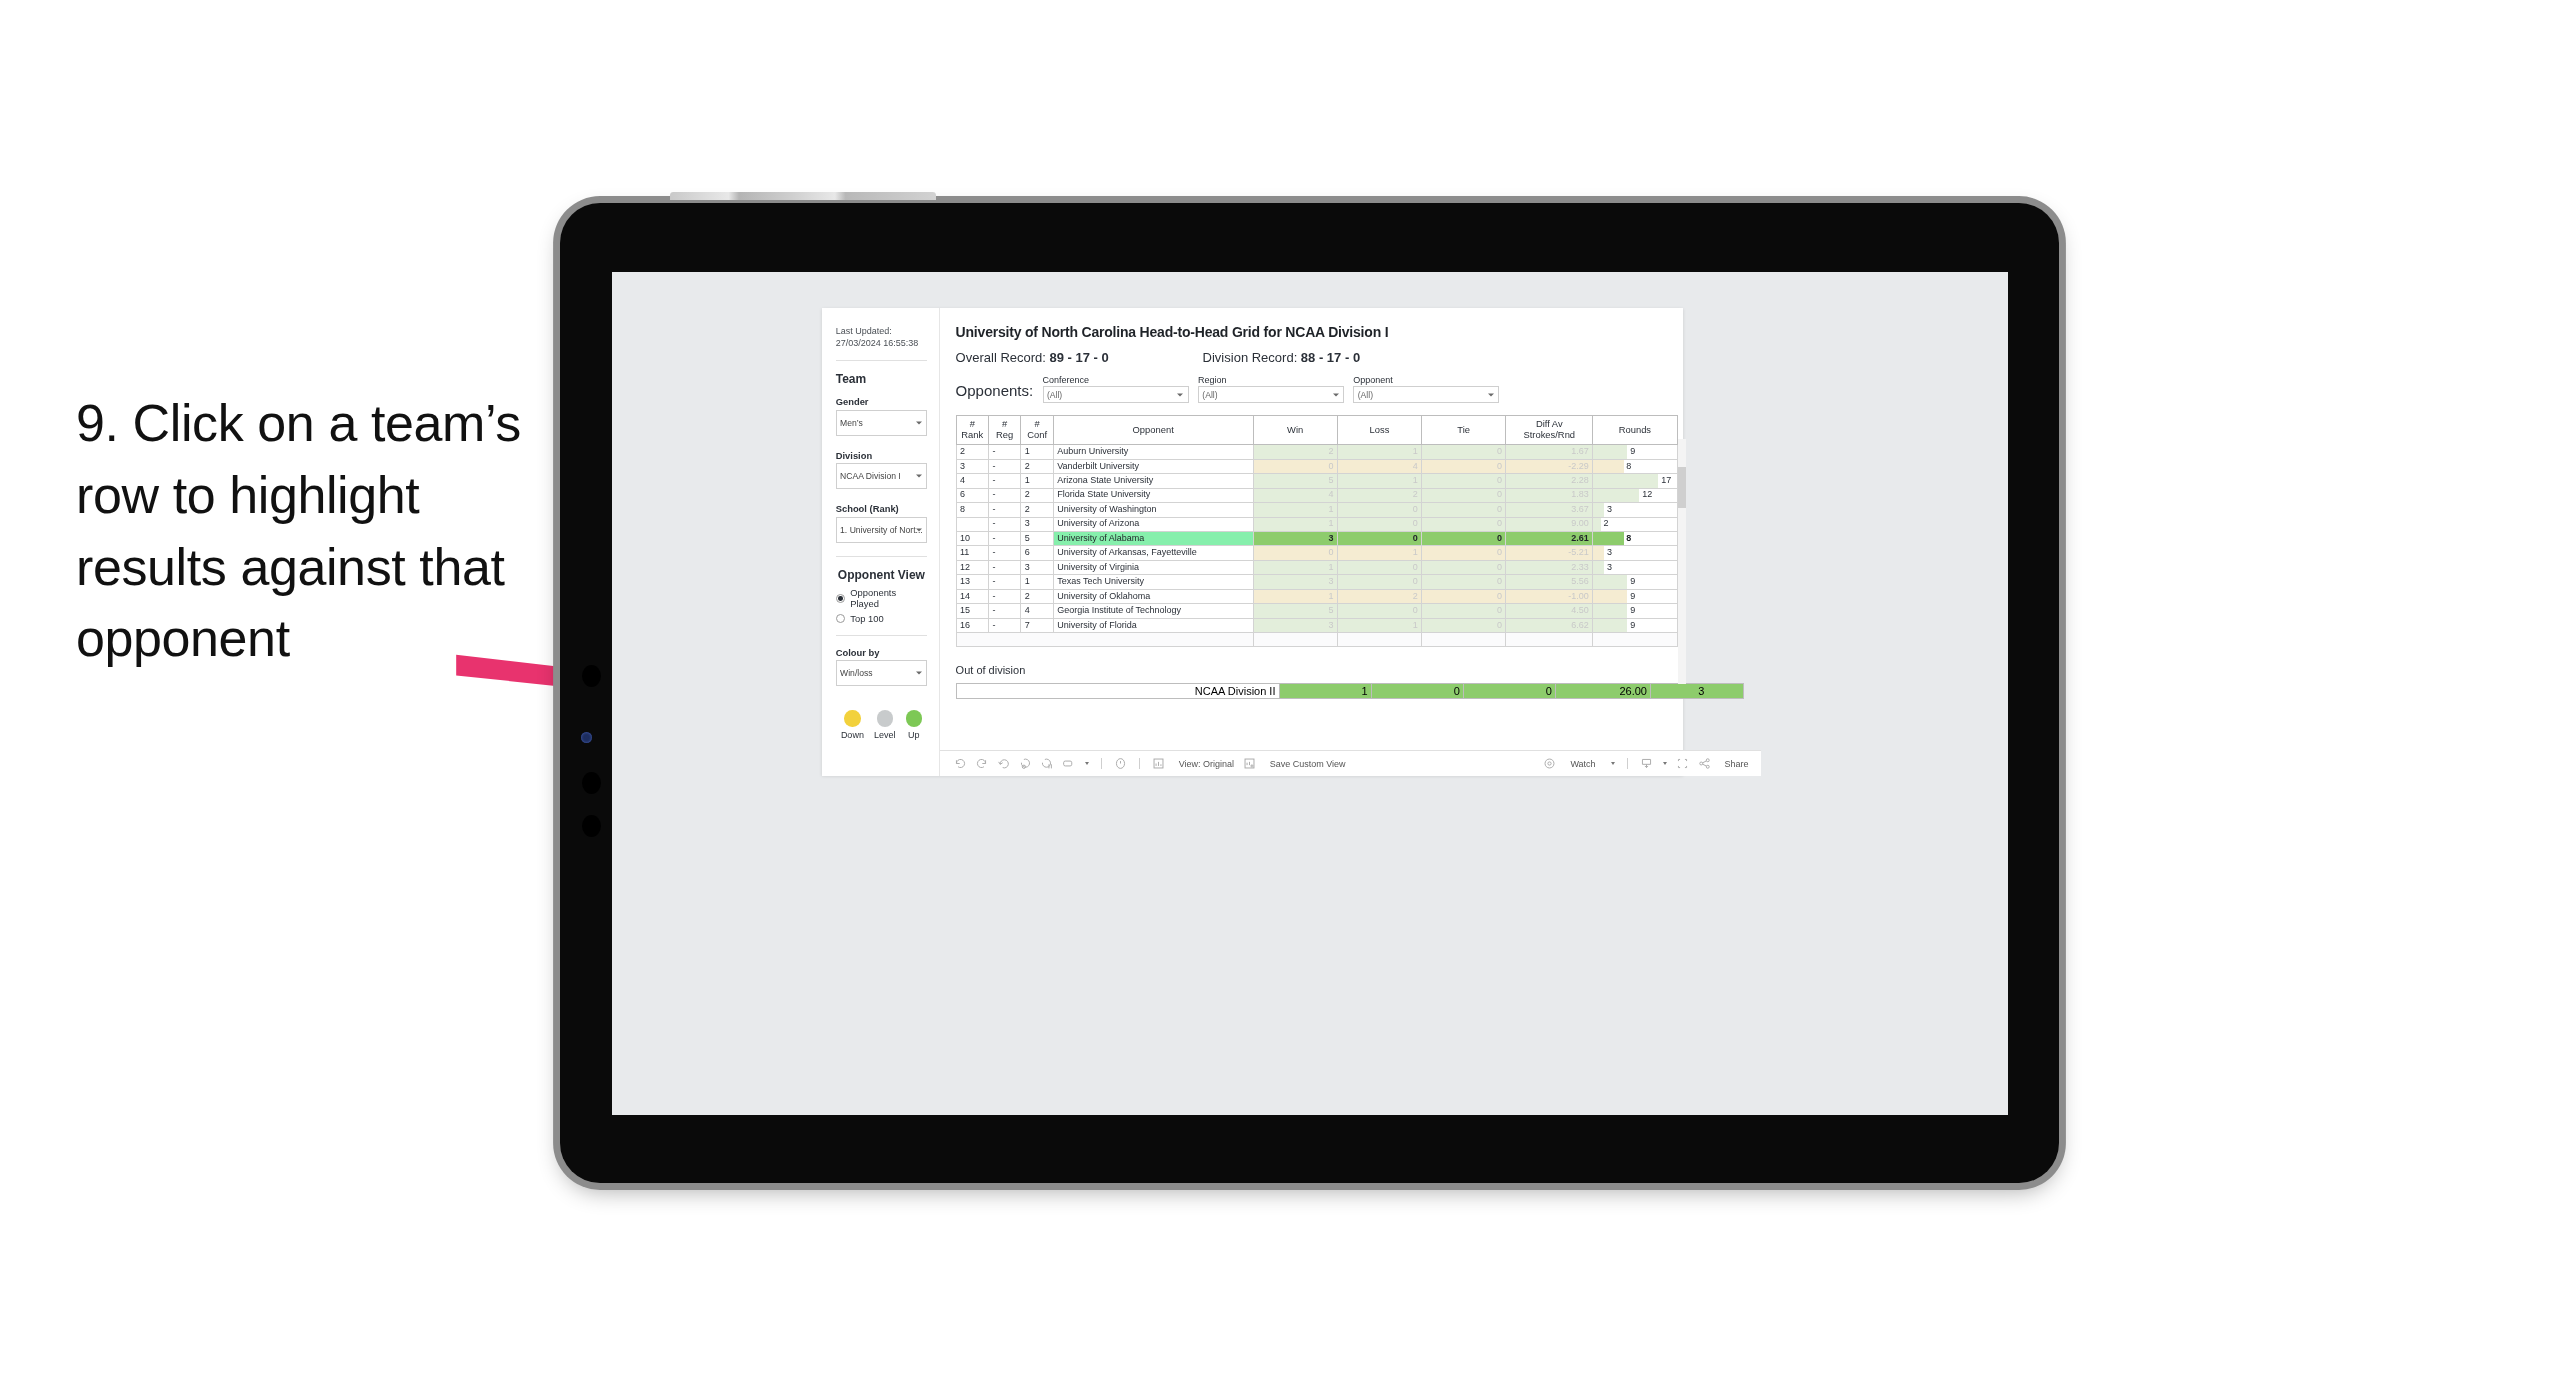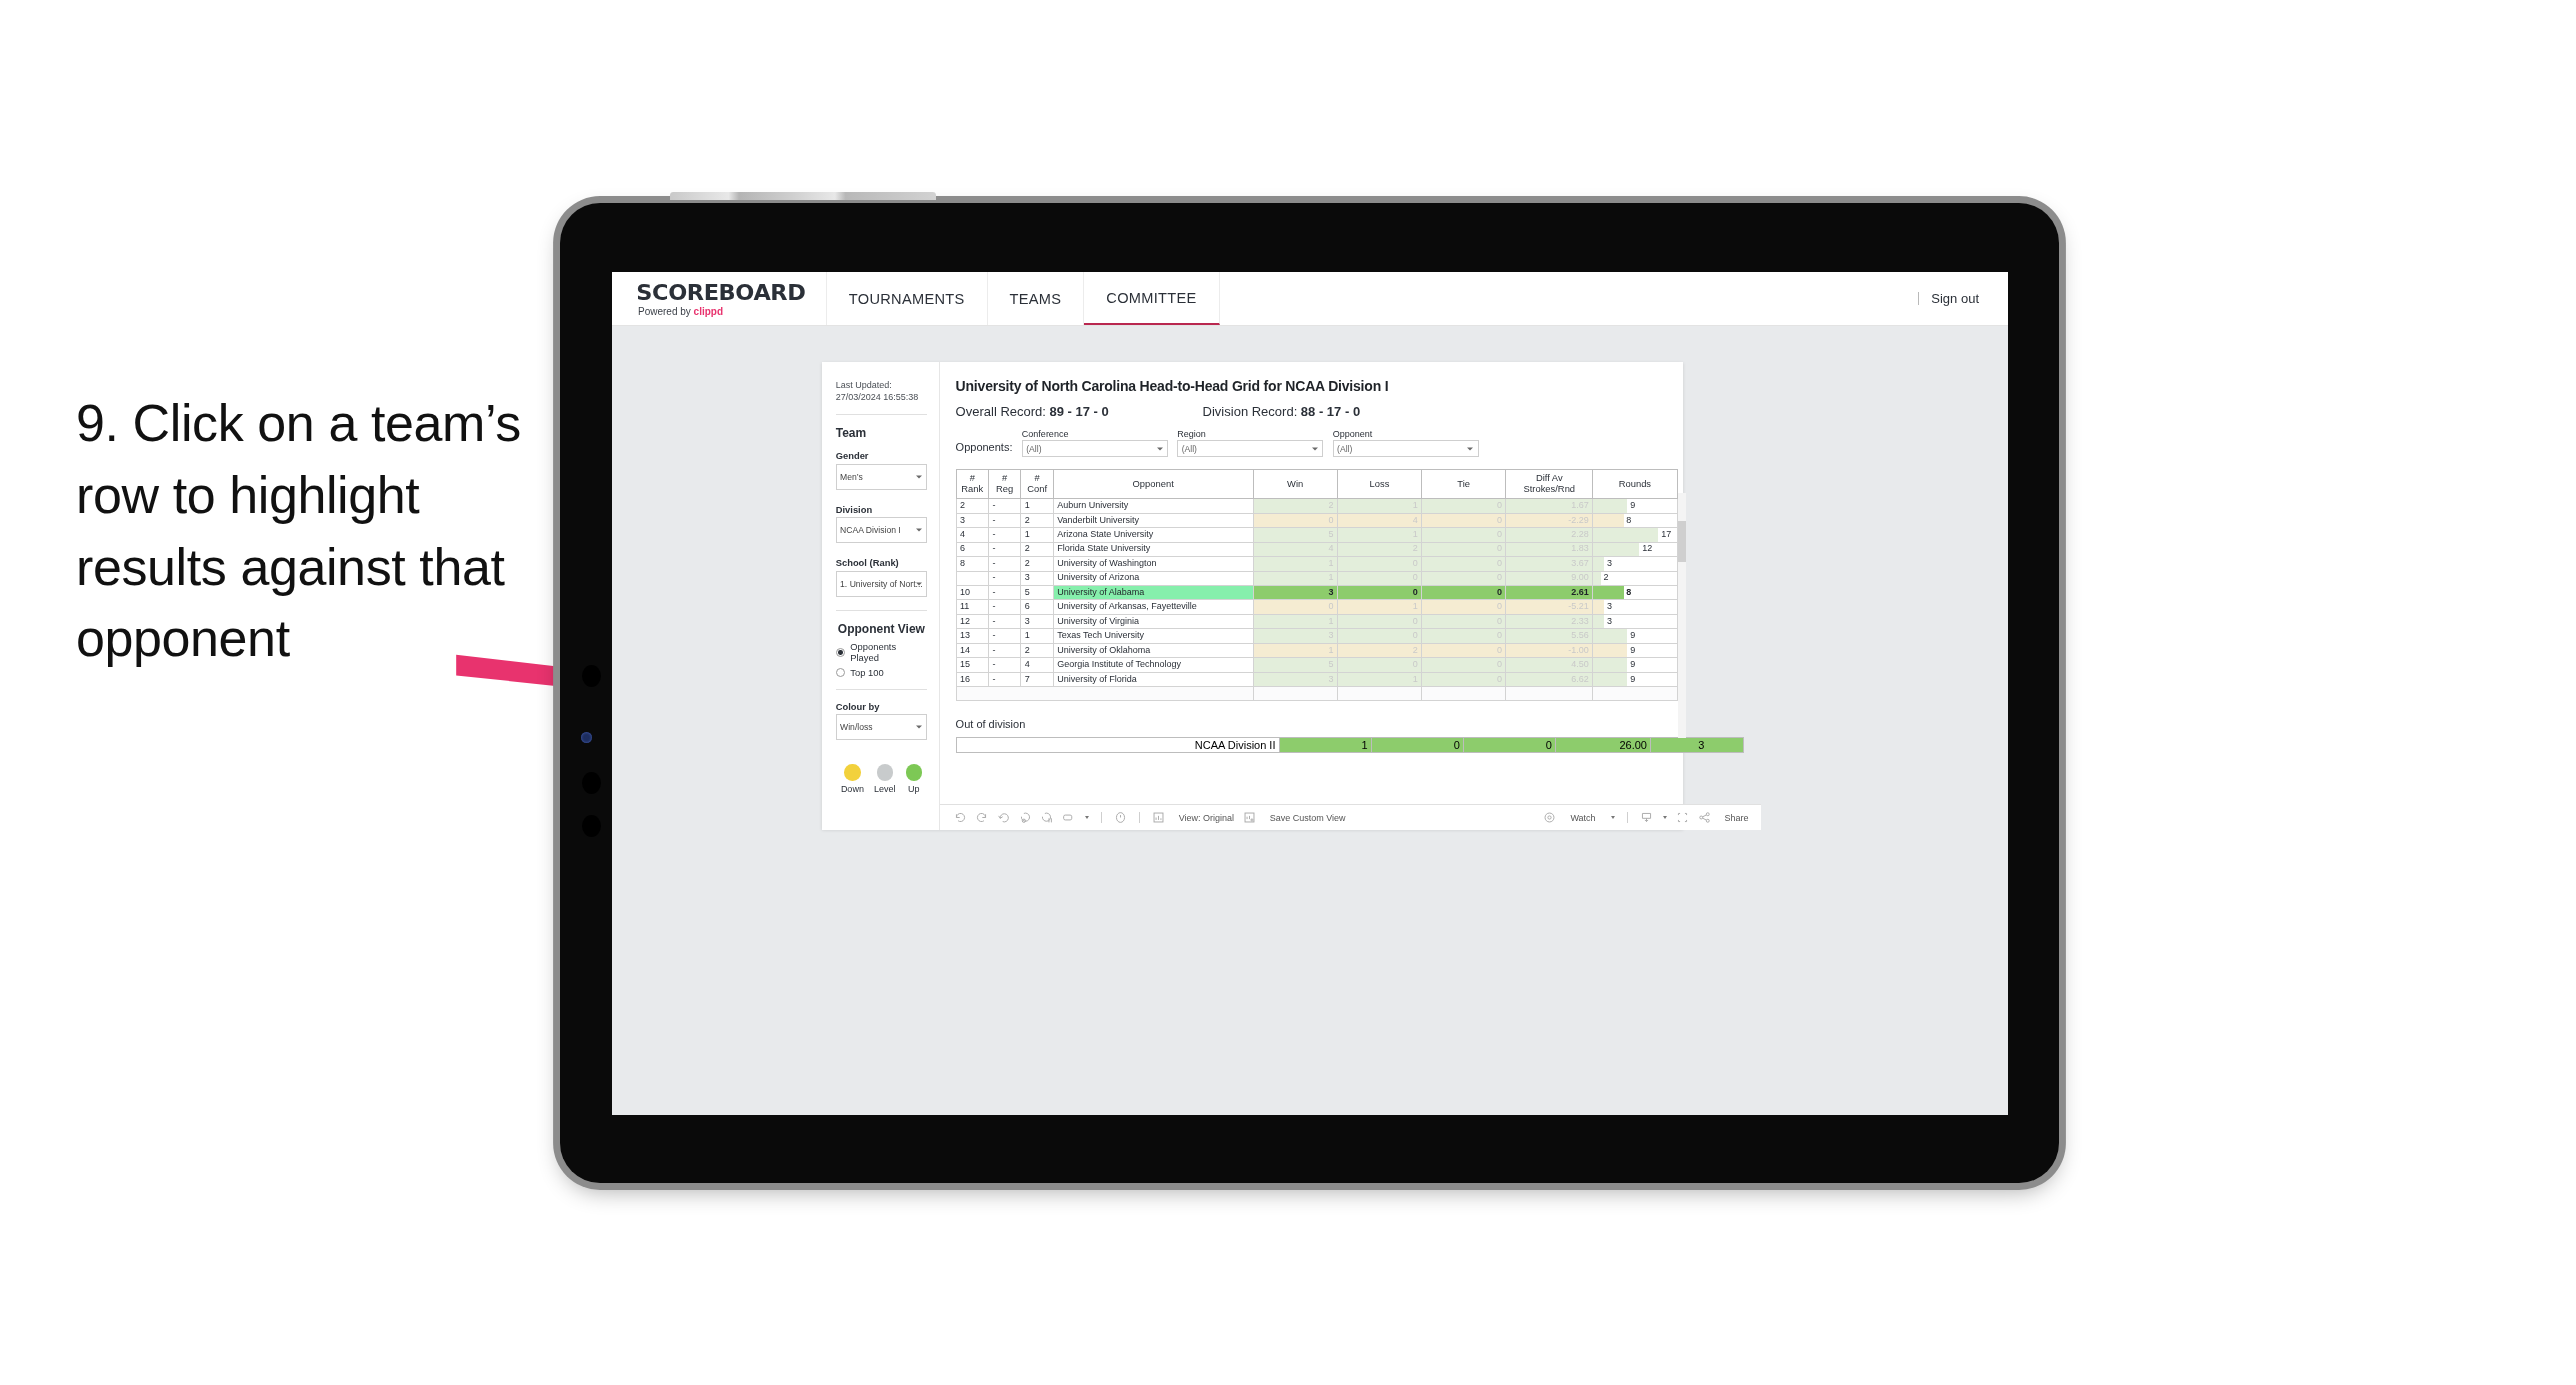--- a/index.html
+++ b/index.html
@@ -105,21 +105,21 @@
   .legend-dot { width: 16.3px; height: 16.3px; border-radius: 50%; margin: 0 auto 3.4px; }
   .legend-cap { font-size: 9px; color: #2b3038; }
 
   
   .viz-main { flex: 1; padding: 15.5px 17px 0 15.5px; position: relative; }
   .viz-title { font-size: 14px; font-weight: bold; color: #1f2328; letter-spacing: -0.2px; }
   .record-row { display: flex; margin-top: 10px; font-size: 13px; color: #2b3038; }
   .record-row .rec1 { width: 247px; }
   .record-row b { font-weight: bold; }
   .filters { display: flex; align-items: flex-end; margin-top: 10.3px; gap: 9.4px; }
-  .filters-label { font-size: 11px; color: #2b3038; padding-bottom: 3.4px; }
+  .filters-label { font-size: 15px; color: #2b3038; padding-bottom: 3.4px; }
   .filter-group { width: 146px; }
   .filter-label { font-size: 9px; color: #2b3038; margin-bottom: 1.7px; }
   .filter-select {
     height: 16.3px; border: 0.9px solid #cfcfcf; background: #fff; font-size: 8.6px;
     color: #666; display: flex; align-items: center; padding: 0 3.4px;
     position: relative; cursor: pointer;
   }
   .filter-select .caret {
     position: absolute; right: 4.3px; top: 50%; transform: translateY(-50%);
     border-left: 3px solid transparent; border-right: 3px solid transparent;
@@ -184,35 +184,20 @@
 </svg>
 
 <div id="tablet">
   <div class="bezel-dot" style="left:22px;top:462px;width:19px;height:22px;"></div>
   <div id="cam-lens"></div>
   <div class="bezel-dot" style="left:22px;top:569px;width:19px;height:22px;"></div>
   <div class="bezel-dot" style="left:22px;top:612px;width:19px;height:22px;"></div>
 
   <div id="screen">
 
-    <div class="app-header">
-      <div class="logo-block">
-        <div class="logo-main">SCOREBOARD</div>
-        <div class="logo-sub"><span>Powered by </span><span class="brand">clippd</span></div>
-      </div>
-      <div class="nav-tabs">
-        <div class="nav-tab">TOURNAMENTS</div>
-        <div class="nav-tab">TEAMS</div>
-        <div class="nav-tab active">COMMITTEE</div>
-      </div>
-      <div class="header-right">
-        <div class="hdr-divider"></div>
-        <div class="signout">Sign out</div>
-      </div>
-    </div>
 
 
     <div class="workspace">
       <div class="viz-card">
 
         <div class="viz-sidebar">
           <div class="last-updated">Last Updated: 27/03/2024 16:55:38</div>
           <div class="sb-rule"></div>
           <div class="sb-heading">Team</div>
 

